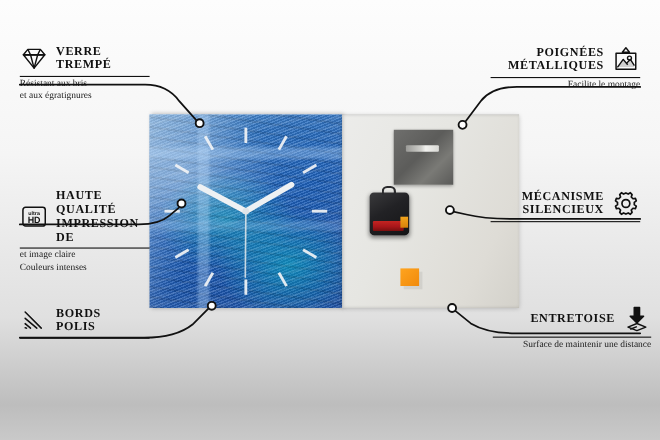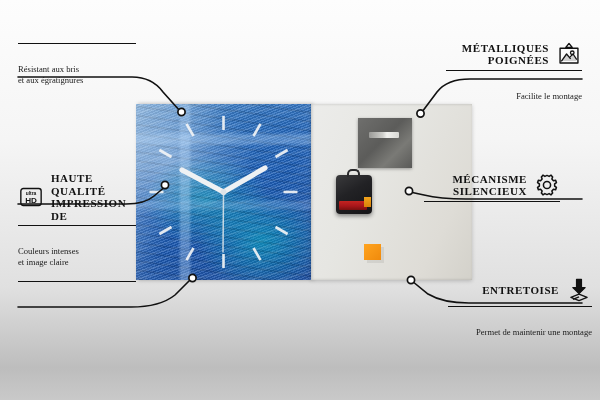--- a/index.html
+++ b/index.html
@@ -127,21 +127,21 @@
     line-height: 12.5px;
     color: #111111;
     text-transform: uppercase;
     font-family: "Liberation Serif", serif;
   }
   .co-rule { height: 1.4px; background: #111111; margin-top: 3px; }
   .co-sub {
     font-size: 8.6px;
     line-height: 10.4px;
     color: #1a1a1a;
-    margin-top: 20px;
+    margin-top: 0;
     font-family: "Liberation Serif", serif;
   }
   .ico { flex: 0 0 auto; width: 26px; height: 26px; color: #111111; }
   .ico svg { display: block; width: 100%; height: 100%; }
 
   
   #lines { position: absolute; inset: 0; z-index: 6; pointer-events: none; }
 </style>
 </head>
 <body>
@@ -209,20 +209,34 @@
       <circle cx="181.5" cy="112" r="3.6"></circle>
       <circle cx="165" cy="185" r="3.6"></circle>
       <circle cx="192.5" cy="278" r="3.6"></circle>
       <circle cx="420.5" cy="113.5" r="3.6"></circle>
       <circle cx="409" cy="191" r="3.6"></circle>
       <circle cx="411" cy="280" r="3.6"></circle>
     </g>
   </svg>
 
   <div class="callout left" style="left:18px; top:40px; width:118px;">
+    <div class="co-head">
+      <span class="ico">
+        <svg viewBox="0 0 32 32" fill="none" stroke="currentColor" stroke-width="1.6" stroke-linejoin="round">
+          <path d="M4 12 L16 27 L28 12 Z"></path>
+          <path d="M4 12 L9 6 H23 L28 12 Z"></path>
+          <path d="M9 6 L12 12 L16 27 L20 12 L23 6"></path>
+          <path d="M4 12 H28"></path>
+        </svg>
+      </span>
+      <span>
+        <div class="co-title">VERRE</div>
+        <div class="co-title">TREMPÉ</div>
+      </span>
+    </div>
     <div class="co-rule"></div>
     <div class="co-sub">
       <div>Résistant aux bris</div>
       <div>et aux égratignures</div>
     </div>
   </div>
 
   <div class="callout left" style="left:18px; top:172px; width:118px;">
     <div class="co-head">
       <span class="ico">
@@ -232,53 +246,67 @@
           <text x="16" y="23.5" font-family="Liberation Sans, sans-serif" font-size="10" font-weight="bold" text-anchor="middle" fill="currentColor">HD</text>
         </svg>
       </span>
       <span>
         <div class="co-title">HAUTE QUALITÉ</div>
         <div class="co-title">IMPRESSION DE</div>
       </span>
     </div>
     <div class="co-rule"></div>
     <div class="co-sub">
+      <div>et image claire</div>
       <div>Couleurs intenses</div>
-      <div>et image claire</div>
     </div>
   </div>
 
   <div class="callout left" style="left:18px; top:278px; width:118px;">
+    <div class="co-head">
+      <span class="ico">
+        <svg viewBox="0 0 32 32" fill="none" stroke="currentColor" stroke-width="1.7" stroke-linecap="round">
+          <path d="M6 7 L24 25"></path>
+          <path d="M6 14 L19 25"></path>
+          <path d="M6 20 L12 25"></path>
+          <path d="M6 24.5 L7.5 25"></path>
+        </svg>
+      </span>
+      <span>
+        <div class="co-title">BORDS</div>
+        <div class="co-title">POLIS</div>
+      </span>
+    </div>
     <div class="co-rule"></div>
   </div>
 
   <div class="callout right" style="left:446px; top:41px; width:136px;">
     <div class="co-head">
       <span>
+        <div class="co-title">POIGNÉES</div>
         <div class="co-title">MÉTALLIQUES</div>
-        <div class="co-title">POIGNÉES</div>
       </span>
       <span class="ico">
         <svg viewBox="0 0 32 32" fill="none" stroke="currentColor" stroke-width="1.6" stroke-linejoin="round">
           <path d="M16 3 L12 8 H20 Z"></path>
           <rect x="5" y="9" width="22" height="18" stroke-width="1.7"></rect>
           <path d="M6.5 24.5 L13 16 L17.5 21.5 L21 17.5 L25.5 24.5 Z" fill="currentColor" stroke="none" opacity=".18"></path>
           <path d="M6.5 25 L13 16 L18 22"></path>
           <path d="M16.5 20.5 L21 16 L25.5 23"></path>
           <circle cx="20" cy="14.5" r="2.2"></circle>
         </svg>
       </span>
     </div>
     <div class="co-rule"></div>
     <div class="co-sub">
       <div>Facilite le montage</div>
     </div>
   </div>
 
-  <div class="callout right" style="left:424px; top:172px; width:136px;">
+  <div class="callout right" style="left:446px; top:172px; width:136px;">
     <div class="co-head">
       <span>
         <div class="co-title">MÉCANISME</div>
         <div class="co-title">SILENCIEUX</div>
       </span>
       <span class="ico">
         <svg viewBox="0 0 32 32" fill="none" stroke="currentColor" stroke-width="1.9" stroke-linejoin="round">
           <path d="M16 4.2 l2.6 1.2 2.4 -1.5 1.9 2.2 -0.9 2.6 1.9 2 2.7 -0.5 1 2.8 -2.2 1.7 0 2.6 2.2 1.7 -1 2.8 -2.7 -0.5 -1.9 2 0.9 2.6 -1.9 2.2 -2.4 -1.5 -2.6 1.2 -2.6 -1.2 -2.4 1.5 -1.9 -2.2 0.9 -2.6 -1.9 -2 -2.7 0.5 -1 -2.8 2.2 -1.7 0 -2.6 -2.2 -1.7 1 -2.8 2.7 0.5 1.9 -2 -0.9 -2.6 1.9 -2.2 2.4 1.5 Z"></path>
           <circle cx="16" cy="16" r="4.4"></circle>
         </svg>
@@ -295,17 +323,17 @@
       <span class="ico">
         <svg viewBox="0 0 32 32" fill="none" stroke="currentColor" stroke-width="1.6" stroke-linejoin="round">
           <path d="M13 3 H19 V13 H23.5 L16 20.5 L8.5 13 H13 Z" fill="currentColor" stroke="currentColor"></path>
           <path d="M16 21 L6 25 L16 29 L26 25 Z"></path>
           <path d="M16 24.5 L8.5 27.5"></path>
         </svg>
       </span>
     </div>
     <div class="co-rule"></div>
     <div class="co-sub">
-      <div>Permet de maintenir une montage</div>
+      <div>Surface de maintenir une distance</div>
     </div>
   </div>
 
 </div>
 
 </body></html>

